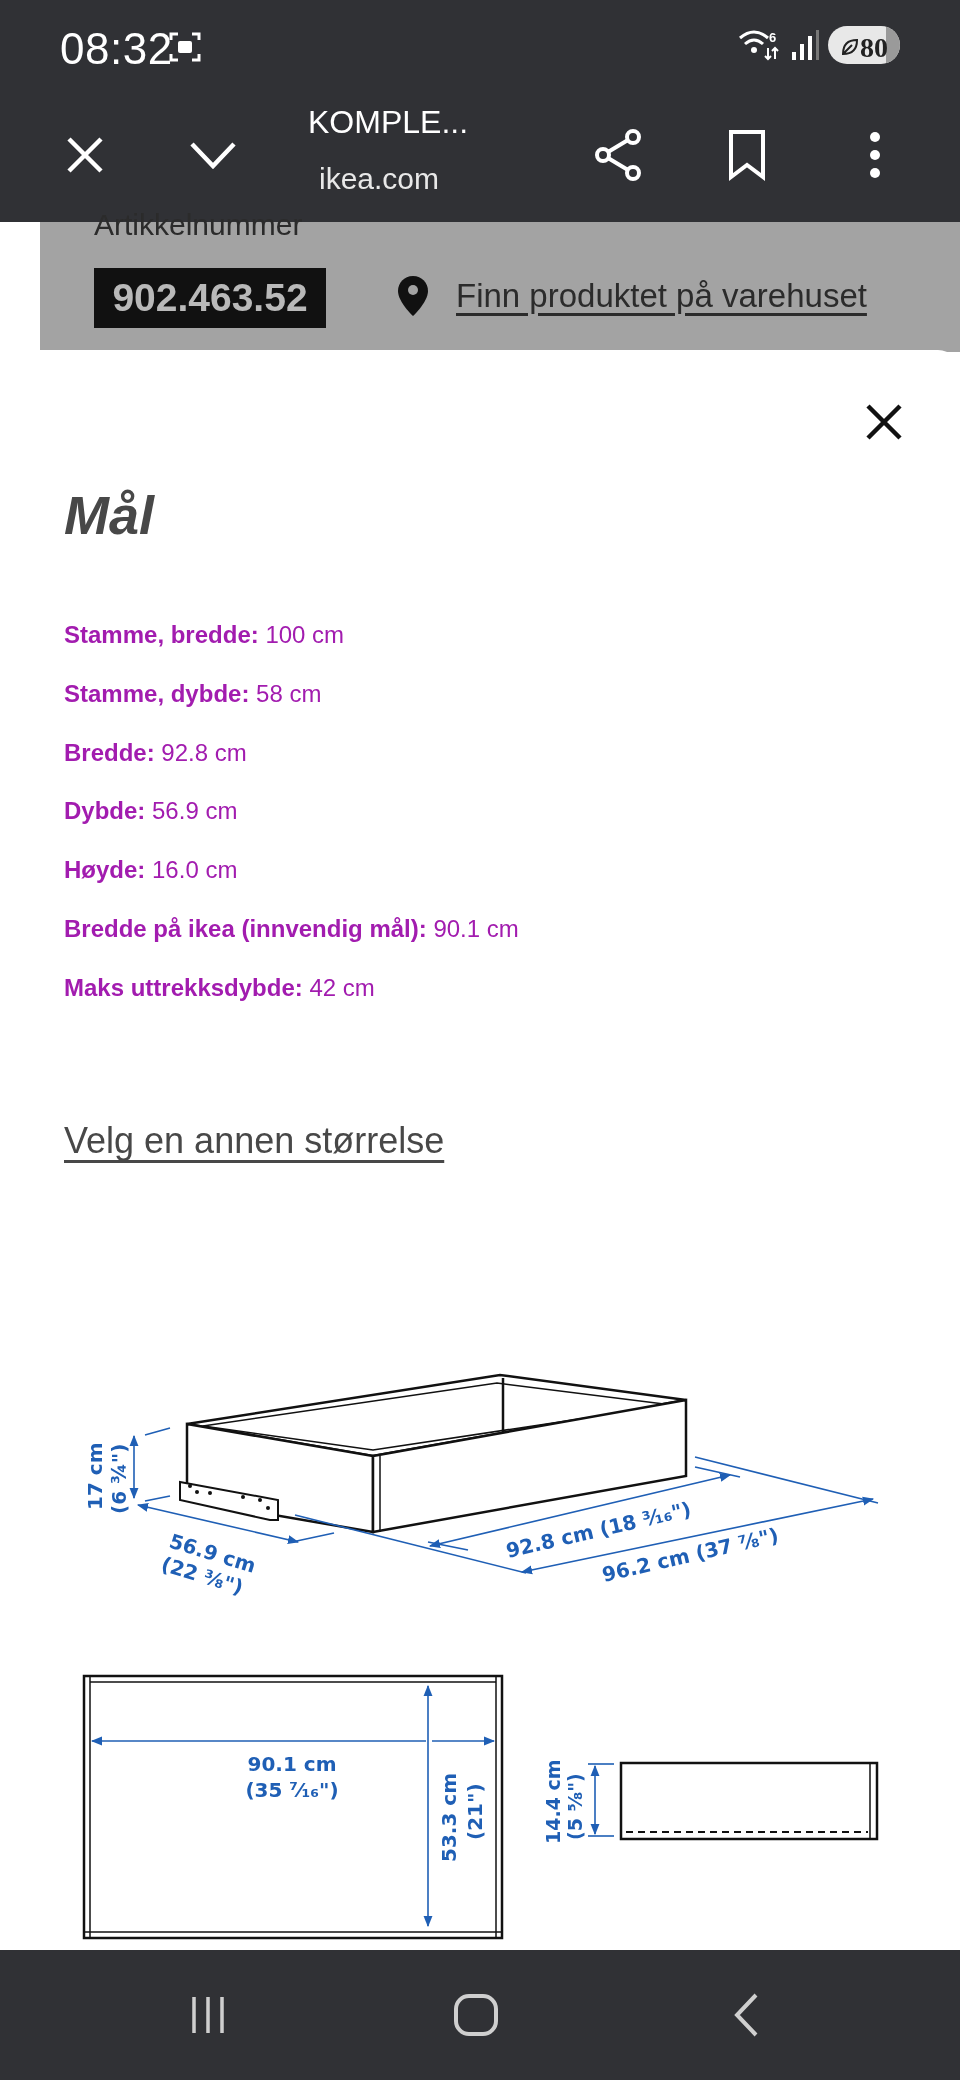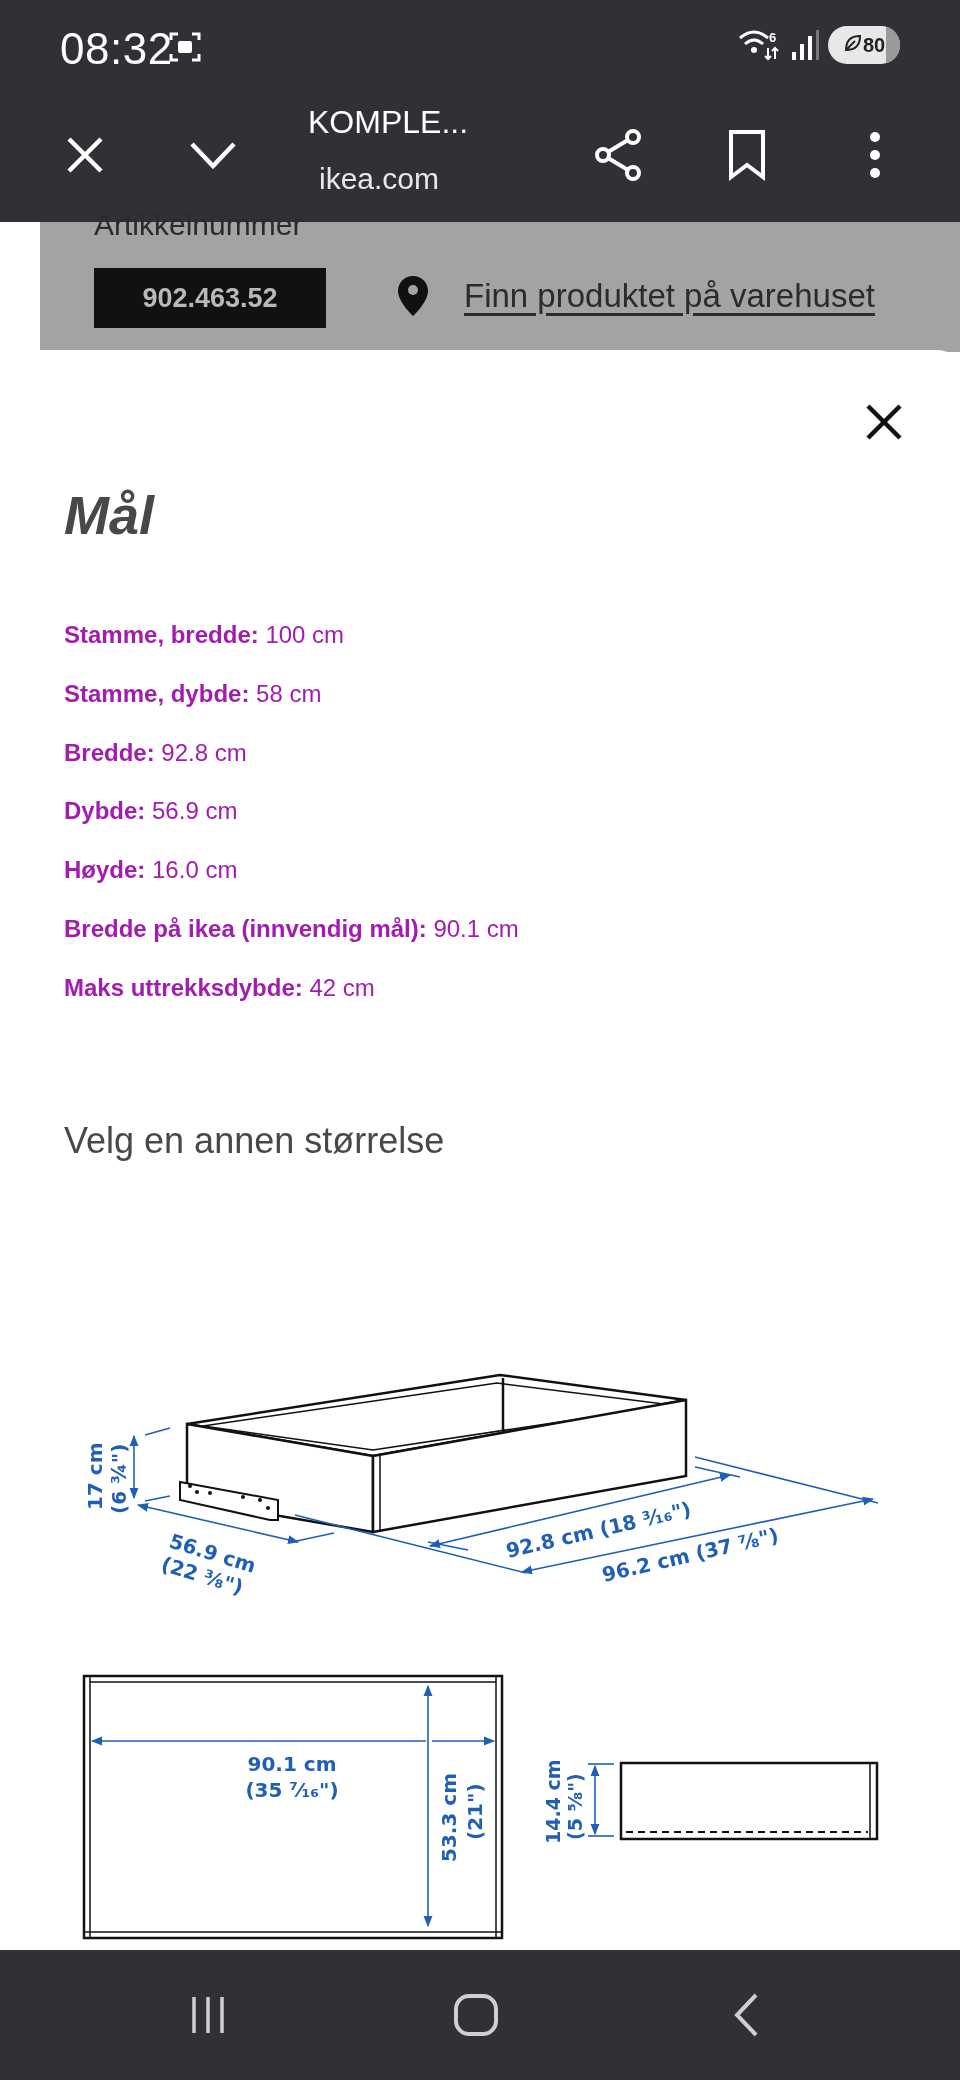--- a/index.html
+++ b/index.html
@@ -1,39 +1,39 @@
 <!DOCTYPE html>
 <html><head>
 <meta charset="utf-8">
 <style>
   html, body { margin:0; padding:0; }
   body { width:960px; height:2080px; position:relative; overflow:hidden; background:#ffffff; font-family:"Liberation Sans", sans-serif; }
   .statusbar { position:absolute; left:0; top:0; width:960px; height:90px; background:#303135; color:#fff; }
   .time { position:absolute; left:60px; top:24px; font-size:44px; font-weight:500; letter-spacing:0.5px; }
   .sb-shot { position:absolute; left:168px; top:30px; width:34px; height:34px; }
   .sb-right { position:absolute; right:60px; top:26px; display:flex; align-items:center; gap:8px; }
-  .battery { background:#e8e8e8; color:#222; border-radius:20px; height:38px; width:72px; display:flex; align-items:center; justify-content:center; font-weight:700; font-size:20px; position:relative; overflow:hidden; }
+  .battery { background:#e8e8e8; color:#222; border-radius:20px; height:38px; width:72px; display:flex; align-items:flex-end; justify-content:center; font-weight:700; font-size:28px; position:relative; overflow:hidden;font-family:Liberation Serif, serif; }
   .battery .rest { position:absolute; right:0; top:0; width:14px; height:38px; background:#9a9a9a; }
   .battery span { position:relative; z-index:1; }
   .toolbar { position:absolute; left:0; top:90px; width:960px; height:132px; background:#303135; color:#fff; }
   .tb-btn { position:absolute; top:30px; width:70px; height:70px; display:flex; align-items:center; justify-content:center; }
   .tb-title { position:absolute; left:308px; top:14px; font-size:32px; color:#fff; }
   .tb-url { position:absolute; left:295px; top:72px; font-size:30px; color:#e8e8e8;margin-left:24px; }
   .page-under { position:absolute; left:0; top:222px; width:960px; height:130px; background:#a3a3a3;margin-left:40px; }
   .art-label { position:absolute; left:54px; top:-14px; font-size:30px; color:#2b2b2b; }
-  .art-num { position:absolute; left:54px; top:46px; width:232px; height:60px; background:#111; color:#b9b9b9; font-weight:700; font-size:27px; display:flex; align-items:center; justify-content:center; }
-  .store-link { position:absolute; left:356px; top:52px; display:flex; align-items:center; gap:34px; color:#2b2b2b; font-size:33px; }
+  .art-num { position:absolute; left:54px; top:46px; width:232px; height:60px; background:#111; color:#b9b9b9; font-weight:700; font-size:39px; display:flex; align-items:center; justify-content:center; }
+  .store-link { position:absolute; left:356px; top:52px; display:flex; align-items:center; gap:26px; color:#2b2b2b; font-size:33px; }
   .store-link .txt { text-decoration:underline; text-underline-offset:6px; }
   .sheet { position:absolute; left:0; top:350px; width:960px; height:1600px; background:#fff; border-radius:22px 22px 0 0; }
   .close-x { position:absolute; left:862px; top:50px; width:44px; height:44px; }
   .title { position:absolute; left:64px; top:134px; font-size:54px; font-weight:700; color:#484848;font-style:italic; }
   .dims { position:absolute; left:64px; top:256px; margin:0; padding:0; list-style:none; }
   .dims li { font-size:24px; color:#a21caf; height:58.8px; line-height:58.8px; white-space:nowrap; }
   .dims b { font-weight:700; }
-  .other-size { position:absolute; left:64px; top:770px; font-size:36px; color:#484848; text-underline-offset:7px; }
+  .other-size { position:absolute; left:64px; top:770px; font-size:36px; color:#484848; text-decoration:underline; text-underline-offset:7px; }
   .diagram { position:absolute; left:0; top:0; }
   .dlabel { font-family:"DejaVu Sans", sans-serif; font-weight:700; fill:#1f5fb5; }
   .navbar { position:absolute; left:0; top:1950px; width:960px; height:130px; background:#303135; }
   .nav-btn { position:absolute; top:30px; width:80px; height:70px; display:flex; align-items:center; justify-content:center; }
 </style>
 </head>
 <body>
 
 <div class="statusbar">
   <span class="time">08:32</span>

